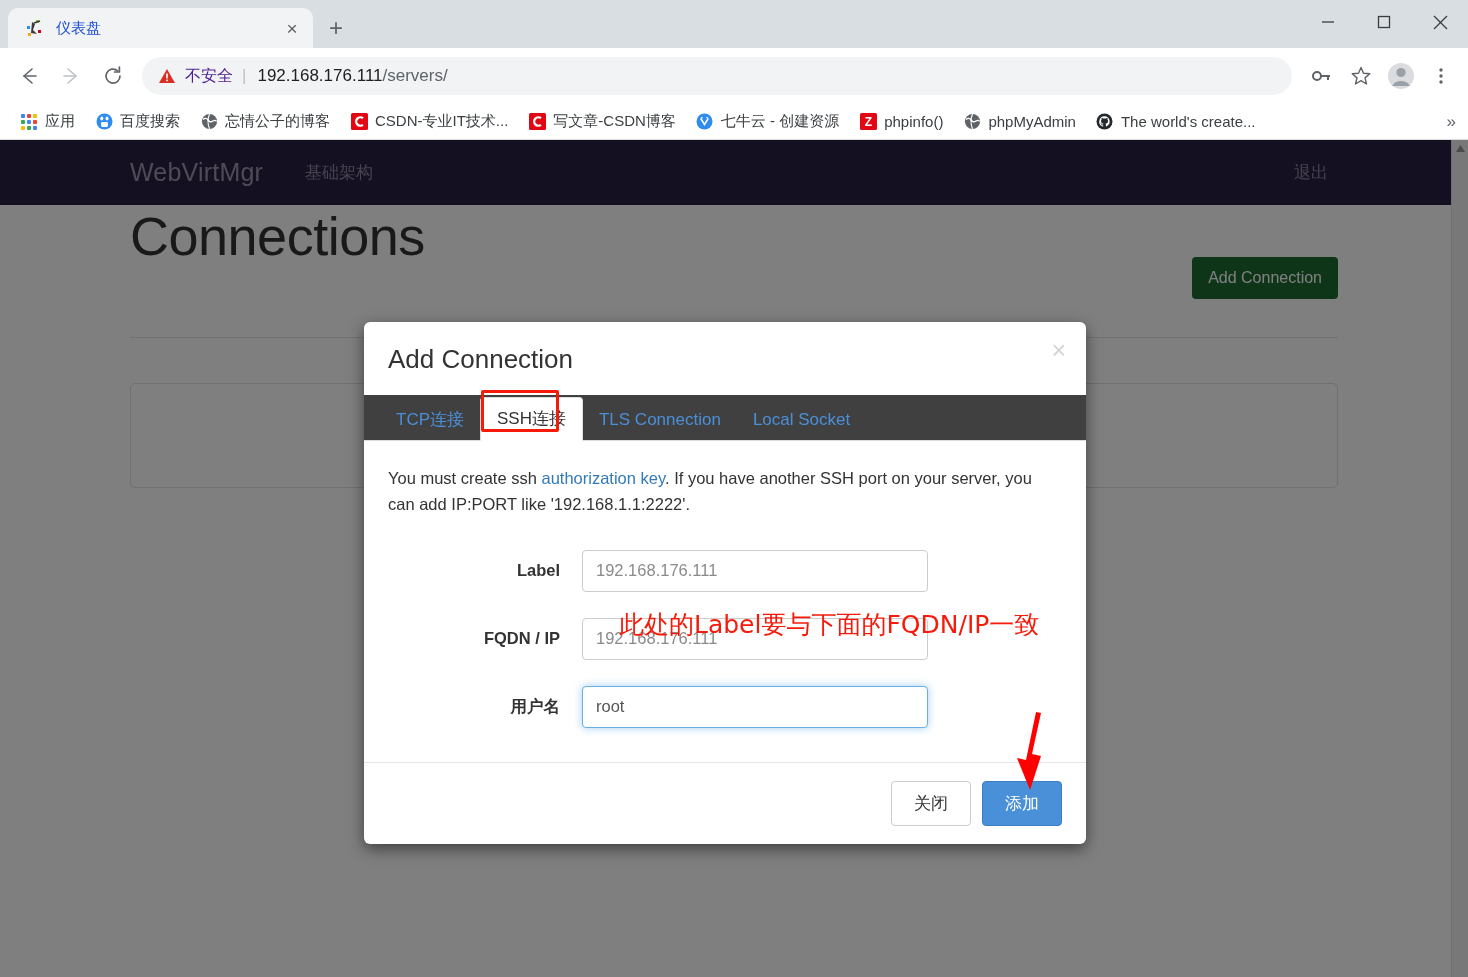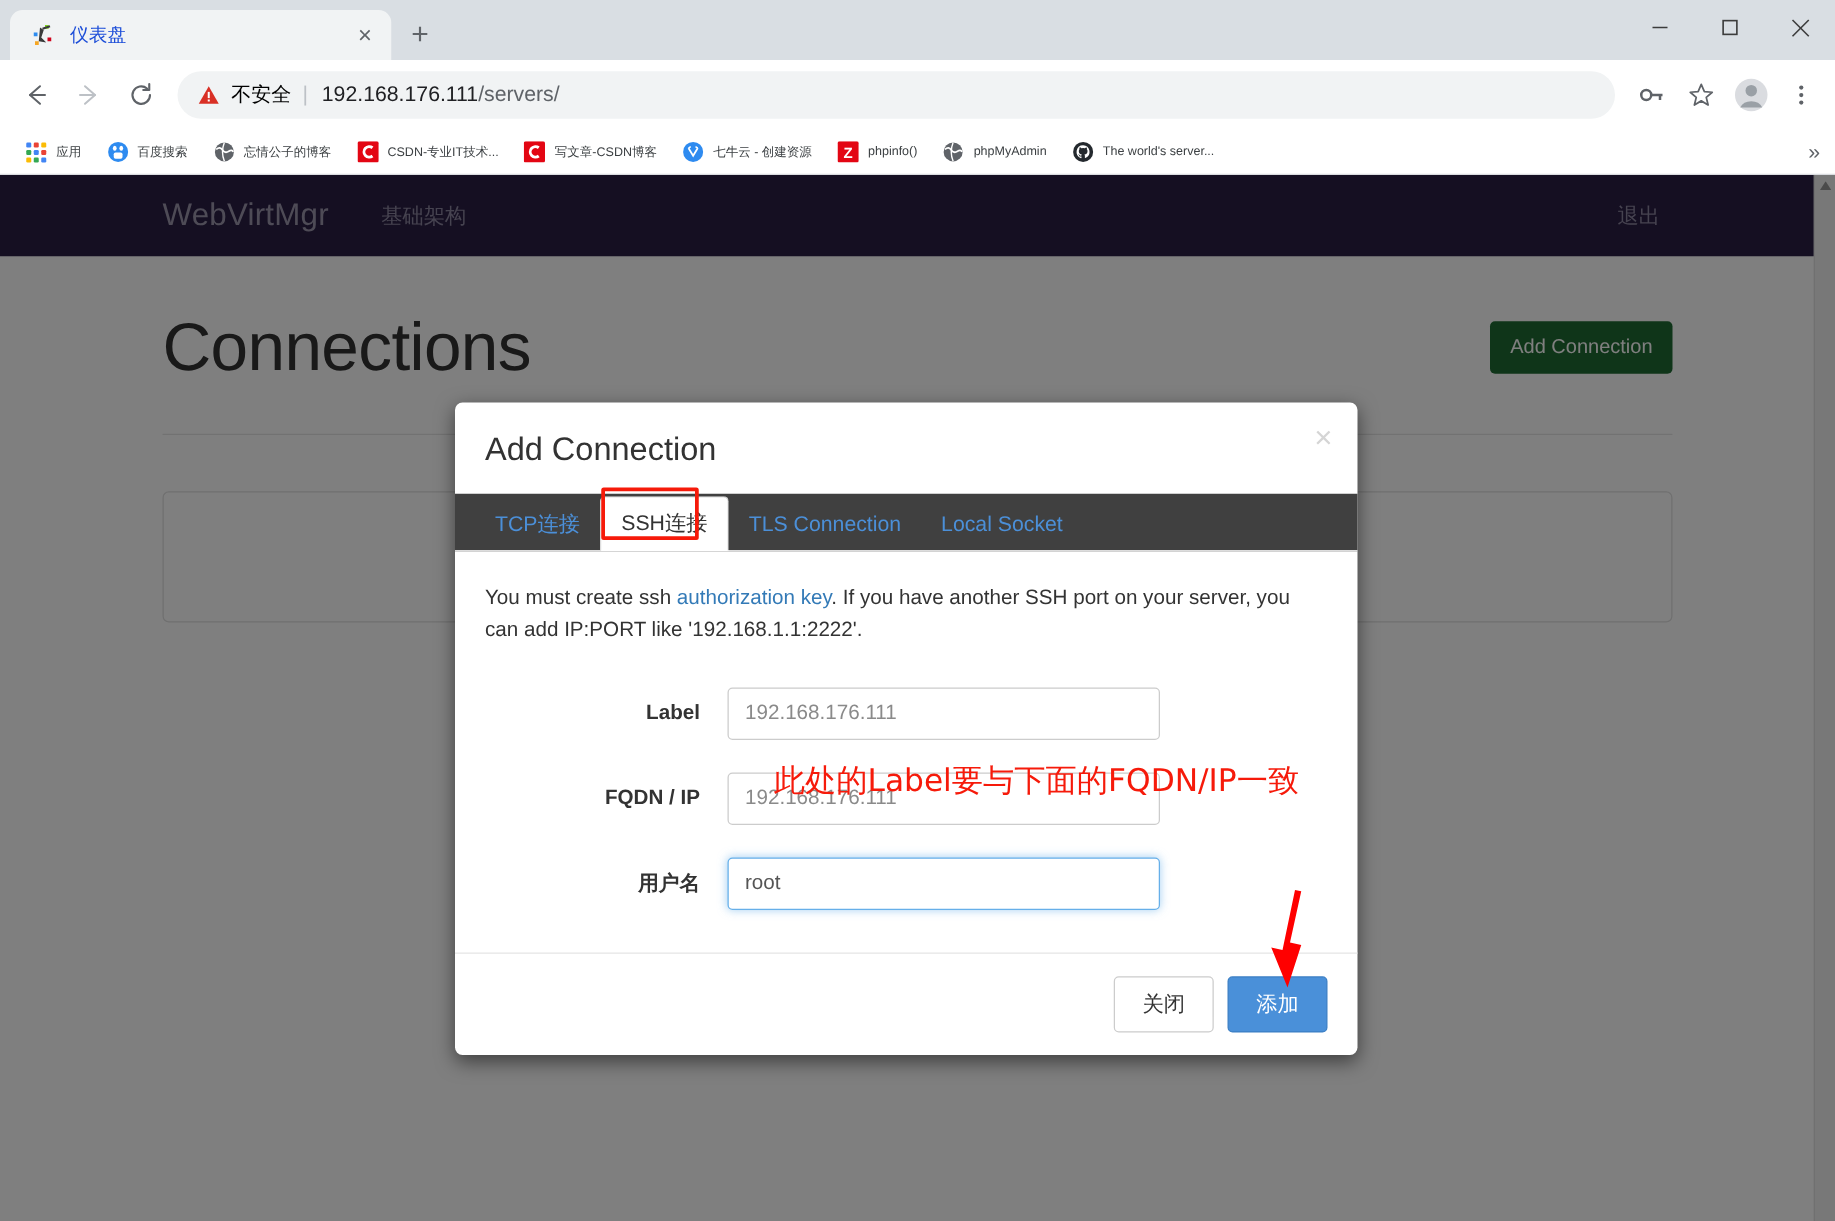--- a/index.html
+++ b/index.html
@@ -57,60 +57,60 @@
     width: 42px; height: 42px; display: flex; align-items: center; justify-content: center;
     color: #5f6368; border-radius: 50%; cursor: pointer;
   }
   .nav-btn.disabled { color: #bdc1c6; }
   .omnibox {
     flex: 1; height: 38px; background: #f1f3f4; border-radius: 20px;
     display: flex; align-items: center; padding: 0 16px; margin: 0 10px 0 8px;
     font-size: 17px;
   }
   .warn-icon { margin-right: 9px; display:flex; align-items:center; }
-  .insecure-label { color: #000000; font-size: 16px; margin-right: 9px; white-space: nowrap;}
+  .insecure-label { color: #4c1d95; font-size: 16px; margin-right: 9px; white-space: nowrap;}
   .omni-sep { color: #bdc1c6; margin-right: 11px; font-size: 17px; }
   .url-host { color: #202124; }
   .url-path { color: #5f6368; }
   .toolbar-icons { display: flex; align-items: center; gap: 2px; }
   .tb-icon {
     width: 38px; height: 38px; display:flex; align-items:center; justify-content:center;
     color: #5f6368; cursor: pointer;
   }
 
   .bookmarks {
     height: 36px; background: #fff; display: flex; align-items: center;
     padding: 0 12px; border-bottom: 1px solid #dadce0; position: relative;
   }
   .bm {
     display: flex; align-items: center; height: 28px; padding: 0 8px;
     border-radius: 4px; cursor: pointer; margin-right: 4px; white-space: nowrap;
   }
   .bm-ico { width: 18px; height: 18px; margin-right: 7px; flex:0 0 18px; display:flex; align-items:center; justify-content:center;}
-  .bm-label { font-size: 10px; color: #3c4043; }
+  .bm-label { font-size: 15px; color: #3c4043; }
   .bm-overflow {
     position: absolute; right: 12px; color: #5f6368; font-size: 17px; cursor: pointer;
   }
   .apps-grid { display:grid; grid-template-columns: repeat(3,4px); grid-template-rows: repeat(3,4px); gap:2px; }
   .apps-grid i { width:4px; height:4px; display:block; border-radius:1px; }
 
   
   .viewport { position: relative; width: 1468px; height: 965px; overflow: hidden; background: #fff; }
 
   .navbar {
     height: 65px; background: #2a1f45; display: flex; align-items: center;
     padding: 0 0 0 130px; position: relative;
   }
   .brand { color: #9d97ad; font-size: 25px; margin-right: 42px; letter-spacing: .2px; }
   .nav-link { color: #8d86a0; font-size: 17px; cursor: pointer; }
   .nav-right { position: absolute; right: 140px; }
   .nav-right .nav-link { font-size: 17px; }
 
   .page-body { padding: 0 130px; background:#fff; height: 772px; }
-  .page-title { font-size: 54px; font-weight: normal; color: #333; padding-top: 42px; letter-spacing:-.5px;}
+  .page-title { font-size: 54px; font-weight: normal; color: #333; letter-spacing:-.5px;}
   .title-row { display:flex; align-items:flex-start; justify-content:space-between; }
   .btn-add-conn {
     background: #1f6b33; color: #fff; border: none; border-radius: 4px;
     padding: 12px 16px; font-size: 16px; margin-top: 52px; cursor: pointer;
   }
   .hr { border-top: 1px solid #e5e5e5; margin-top: 38px; }
   .empty-panel {
     margin-top: 45px; height: 105px; border: 1px solid #e0e0e0; border-radius: 5px; background:#fff;
   }
 
@@ -391,21 +391,21 @@
       <span class="bm-label">phpMyAdmin</span>
     </div>
 
     <div class="bm">
       <span class="bm-ico">
         <svg width="17" height="17" viewBox="0 0 17 17">
             <circle cx="8.5" cy="8.5" r="8" fill="#24292e"></circle>
             <path d="M8.5 3.2 A5.3 5.3 0 0 0 6.8 13.5 c.3.05.4-.13.4-.3v-1c-1.5.33-1.9-.7-1.9-.7-.25-.65-.6-.82-.6-.82-.5-.34.04-.33.04-.33.55.04.83.56.83.56.49.83 1.28.6 1.6.46.05-.36.19-.6.35-.74-1.2-.14-2.47-.6-2.47-2.68 0-.6.21-1.08.56-1.46-.06-.14-.24-.7.05-1.45 0 0 .46-.15 1.5.56a5.2 5.2 0 0 1 2.74 0c1.04-.71 1.5-.56 1.5-.56.3.75.11 1.31.06 1.45.35.38.56.86.56 1.46 0 2.09-1.27 2.54-2.48 2.67.2.17.37.5.37 1v1.49c0 .17.1.36.4.3A5.3 5.3 0 0 0 8.5 3.2z" fill="#fff"></path>
           </svg>
       </span>
-      <span class="bm-label">The world's server...</span>
+      <span class="bm-label">The world's create...</span>
     </div>
 
     <span class="bm-overflow">»</span>
   </div>
 
   <div class="viewport">
 
     <div class="navbar">
       <span class="brand">WebVirtMgr</span>
       <span class="nav-link">基础架构</span>

